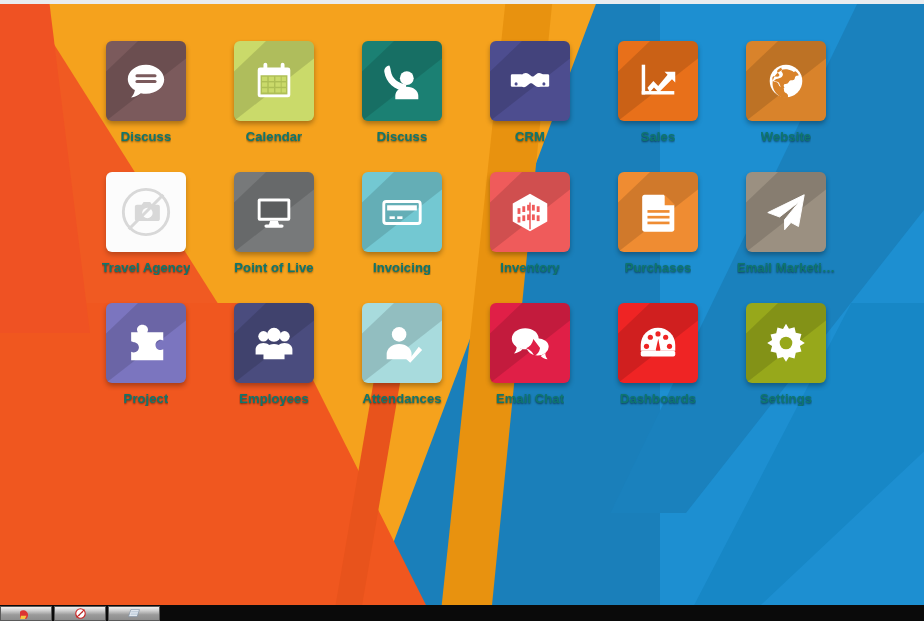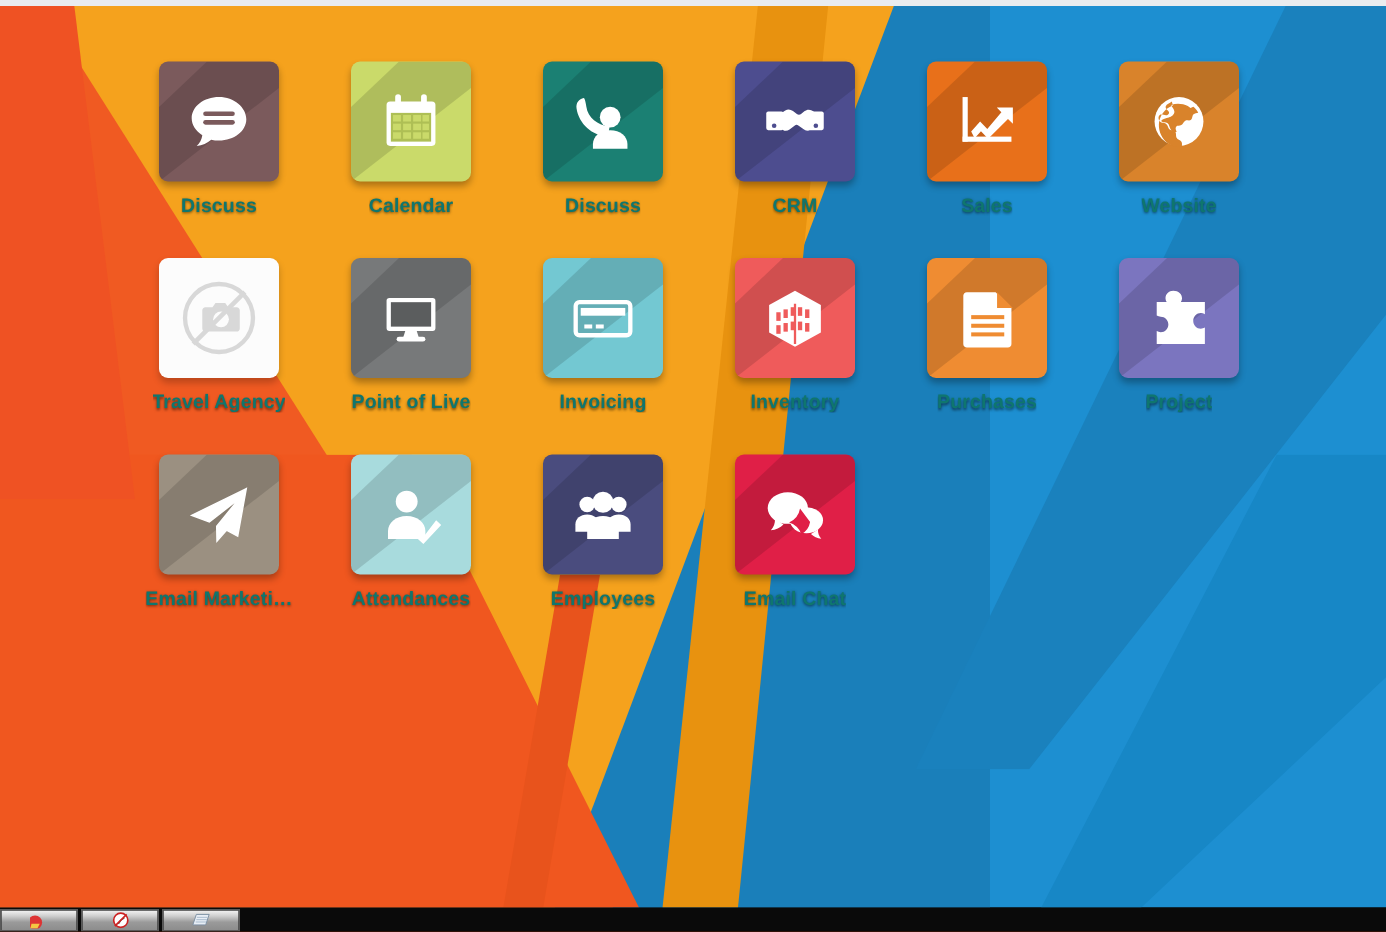--- a/index.html
+++ b/index.html
@@ -294,69 +294,95 @@
             <g fill="#ef8c32">
               <rect x="13" y="22" width="23" height="2.8"></rect>
               <rect x="13" y="28" width="23" height="2.8"></rect>
               <rect x="13" y="34" width="23" height="2.8"></rect>
             </g>
           </svg>
         </div>
         <div class="label">Purchases</div>
       </div>
       <div class="app">
+        <div class="tile" style="background: rgb(155, 144, 129);">
+          <svg width="46" height="46" viewBox="0 0 48 48">
+            <path fill="#ffffff" d="M43 6L5 24.6l12.3 4.6L38 13 22.4 32.2l.2 10.3 6.6-7.6 7.8 4.2z" stroke="#ffffff" stroke-width="1"></path>
+          </svg>
+        </div>
+        <div class="label">Email Marketi…</div>
+      </div>
+      <div class="app">
         <div class="tile" style="background: rgb(123, 117, 191);">
           <svg width="46" height="46" viewBox="0 0 48 48">
             <path fill="#ffffff" d="M20 5c-3 0-5.4 2.3-5.4 5.2 0 1 .3 1.9.8 2.7H8.5v9.4c.8.5 1.8.8 2.8.8 2.9 0 5.3 2.4 5.3 5.4s-2.4 5.4-5.3 5.4c-1 0-2-.3-2.8-.8V42h33.5V30.6c-.8.5-1.8.8-2.8.8-2.9 0-5.3-2.4-5.3-5.4s2.4-5.4 5.3-5.4c1 0 2 .3 2.8.8v-8.5H25.3c.5-.8.8-1.7.8-2.7C26.1 7.3 23.7 5 20 5z"></path>
           </svg>
         </div>
         <div class="label">Project</div>
-      </div>
-      <div class="app">
-        <div class="tile" style="background: rgb(155, 144, 129);">
-          <svg width="46" height="46" viewBox="0 0 48 48">
-            <path fill="#ffffff" d="M43 6L5 24.6l12.3 4.6L38 13 22.4 32.2l.2 10.3 6.6-7.6 7.8 4.2z" stroke="#ffffff" stroke-width="1"></path>
-          </svg>
-        </div>
-        <div class="label">Email Marketi…</div>
-      </div>
-      <div class="app">
-        <div class="tile" style="background: rgb(168, 219, 221);">
-          <svg width="46" height="46" viewBox="0 0 48 48">
-            <circle cx="21" cy="15" r="7.6" fill="#ffffff"></circle>
-            <path fill="#ffffff" d="M21 25c-7.6 0-13 4.7-13 10.5V41h26v-5.5C34 29.7 28.6 25 21 25z"></path>
-            <path fill="#ffffff" d="M28 34.5l4.6 5.2L41.5 28l3.5 3.3-12.4 13.3-8.2-7.6z"></path>
-          </svg>
-        </div>
-        <div class="label">Attendances</div>
       </div>
       <div class="app">
         <div class="tile" style="background: rgb(74, 76, 126);">
           <svg width="46" height="46" viewBox="0 0 48 48">
             <circle cx="13" cy="17" r="5.4" fill="#ffffff"></circle>
             <path fill="#ffffff" d="M13 24c-4.8 0-8.2 3-8.2 6.7V36h16.4v-5.3C21.2 27 17.8 24 13 24z"></path>
             <circle cx="35" cy="17" r="5.4" fill="#ffffff"></circle>
             <path fill="#ffffff" d="M35 24c-4.8 0-8.2 3-8.2 6.7V36h16.4v-5.3C43.2 27 39.8 24 35 24z"></path>
             <circle cx="24" cy="15.5" r="7.3" fill="#ffffff"></circle>
             <path fill="#ffffff" d="M24 25c-6.4 0-11 4-11 8.9V41h22v-7.1C35 29 30.4 25 24 25z"></path>
           </svg>
         </div>
         <div class="label">Employees</div>
       </div>
       <div class="app">
+        <div class="tile" style="background: rgb(168, 219, 221);">
+          <svg width="46" height="46" viewBox="0 0 48 48">
+            <circle cx="21" cy="15" r="7.6" fill="#ffffff"></circle>
+            <path fill="#ffffff" d="M21 25c-7.6 0-13 4.7-13 10.5V41h26v-5.5C34 29.7 28.6 25 21 25z"></path>
+            <path fill="#ffffff" d="M28 34.5l4.6 5.2L41.5 28l3.5 3.3-12.4 13.3-8.2-7.6z"></path>
+          </svg>
+        </div>
+        <div class="label">Attendances</div>
+      </div>
+      <div class="app">
         <div class="tile" style="background: rgb(224, 31, 71);">
           <svg width="46" height="46" viewBox="0 0 48 48">
             <ellipse cx="19" cy="19.5" rx="14" ry="11" fill="#ffffff"></ellipse>
             <path fill="#ffffff" d="M10 27c.3 3-.8 5.9-2.8 8 3.4-.4 6.5-1.9 8.8-4.1z"></path>
             <ellipse cx="32" cy="28" rx="11.5" ry="9" fill="#ffffff"></ellipse>
             <path fill="#ffffff" d="M40 34.5c-.2 2.4.7 4.7 2.3 6.4-2.8-.3-5.3-1.5-7.2-3.4z"></path>
             <path fill="#e01f47" d="M27.5 19.8a13 13 0 0 1-7.6 9.7 13.4 13.4 0 0 1 8.6 8.2 11.8 11.8 0 0 0 6-8.4z"></path>
           </svg>
         </div>
         <div class="label">Email Chat</div>
+      </div>
+      <div class="app">
+        <div class="tile" style="background: rgb(239, 36, 36);">
+          <svg width="46" height="46" viewBox="0 0 48 48">
+            <path fill="#ffffff" d="M24 8C14 8 6 16 6 26v6h36v-6c0-10-8-18-18-18z"></path>
+            <g fill="#ef2424">
+              <circle cx="12" cy="27.5" r="2.7"></circle>
+              <circle cx="16" cy="18" r="2.7"></circle>
+              <circle cx="24" cy="14.5" r="2.7"></circle>
+              <circle cx="32" cy="18" r="2.7"></circle>
+              <circle cx="36" cy="27.5" r="2.7"></circle>
+            </g>
+            <path fill="#ef2424" d="M24.3 19.5l2 10.5a2.4 2.4 0 1 1-4.4 0z"></path>
+            <rect x="6" y="32" width="36" height="6" rx="2" fill="#ffffff"></rect>
+          </svg>
+        </div>
+        <div class="label">Dashboards</div>
+      </div>
+      <div class="app">
+        <div class="tile" style="background: rgb(151, 168, 27);">
+          <svg width="46" height="46" viewBox="0 0 48 48">
+            <path fill="#ffffff" d="M24 4l3.1 5.1 5.8-1.6 1.3 5.9 5.9 1.3-1.6 5.8L43.6 24l-5.1 3.1 1.6 5.8-5.9 1.3-1.3 5.9-5.8-1.6L24 43.6l-3.1-5.1-5.8 1.6-1.3-5.9-5.9-1.3 1.6-5.8L4.4 24l5.1-3.1-1.6-5.8 5.9-1.3 1.3-5.9 5.8 1.6z"></path>
+            <circle cx="24" cy="24" r="6.6" fill="#97a81b"></circle>
+          </svg>
+        </div>
+        <div class="label">Settings</div>
       </div>
     </div>
 
   <div class="taskbar" id="taskbar">
       <div class="tb-btn">
         <span>
           <svg width="13" height="11" viewBox="0 0 16 14">
             <circle cx="4" cy="9" r="6" fill="#d33"></circle>
             <path fill="#f5c542" d="M1 10h7l-2 4H0z"></path>
           </svg>

